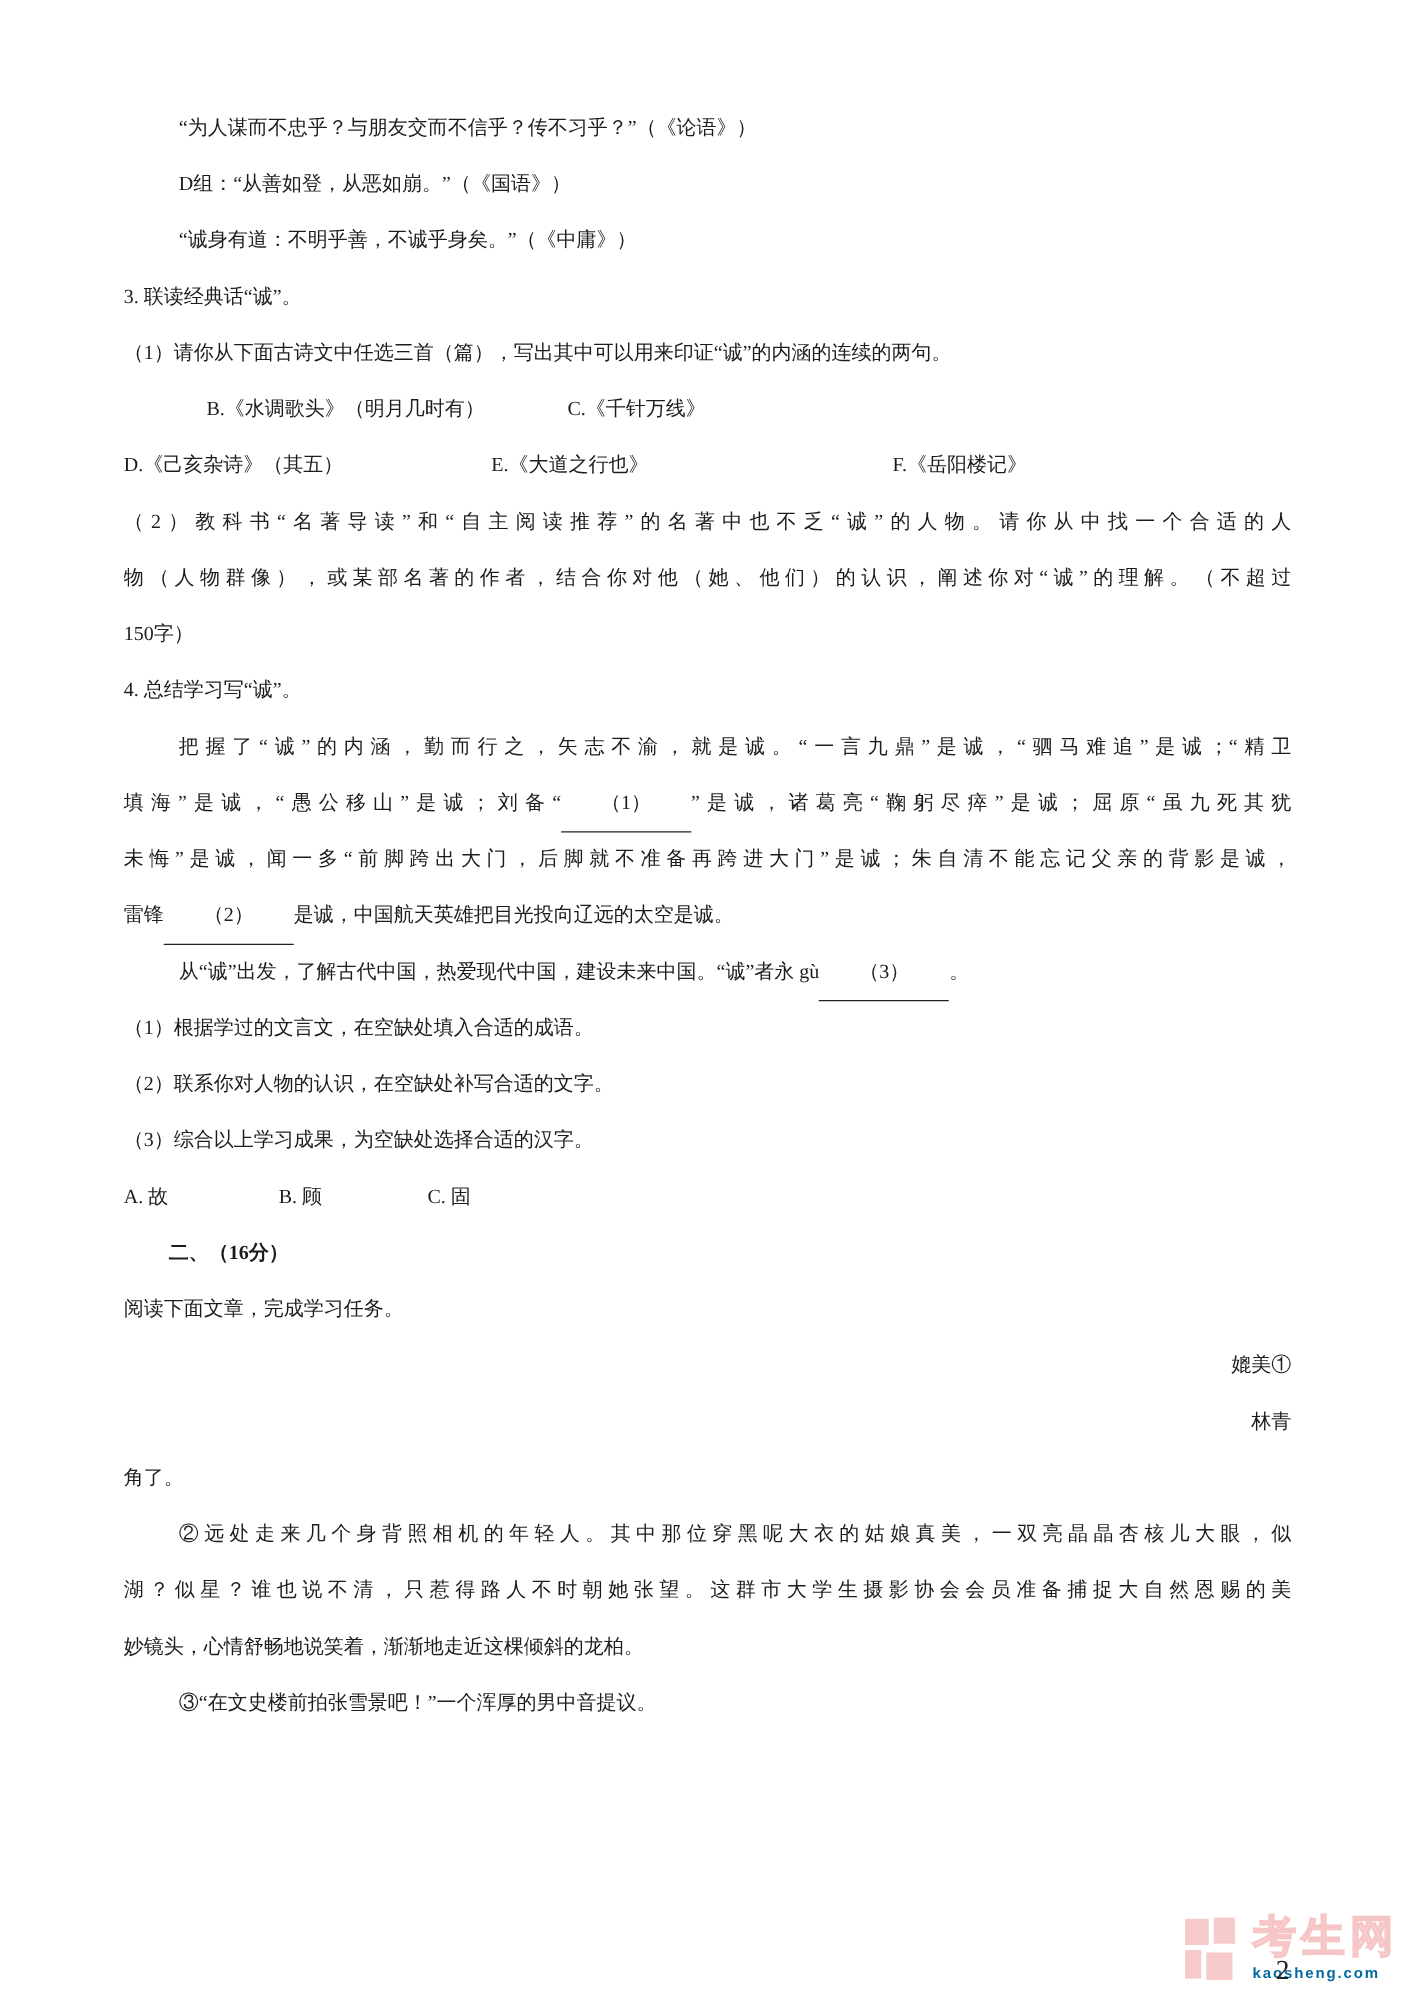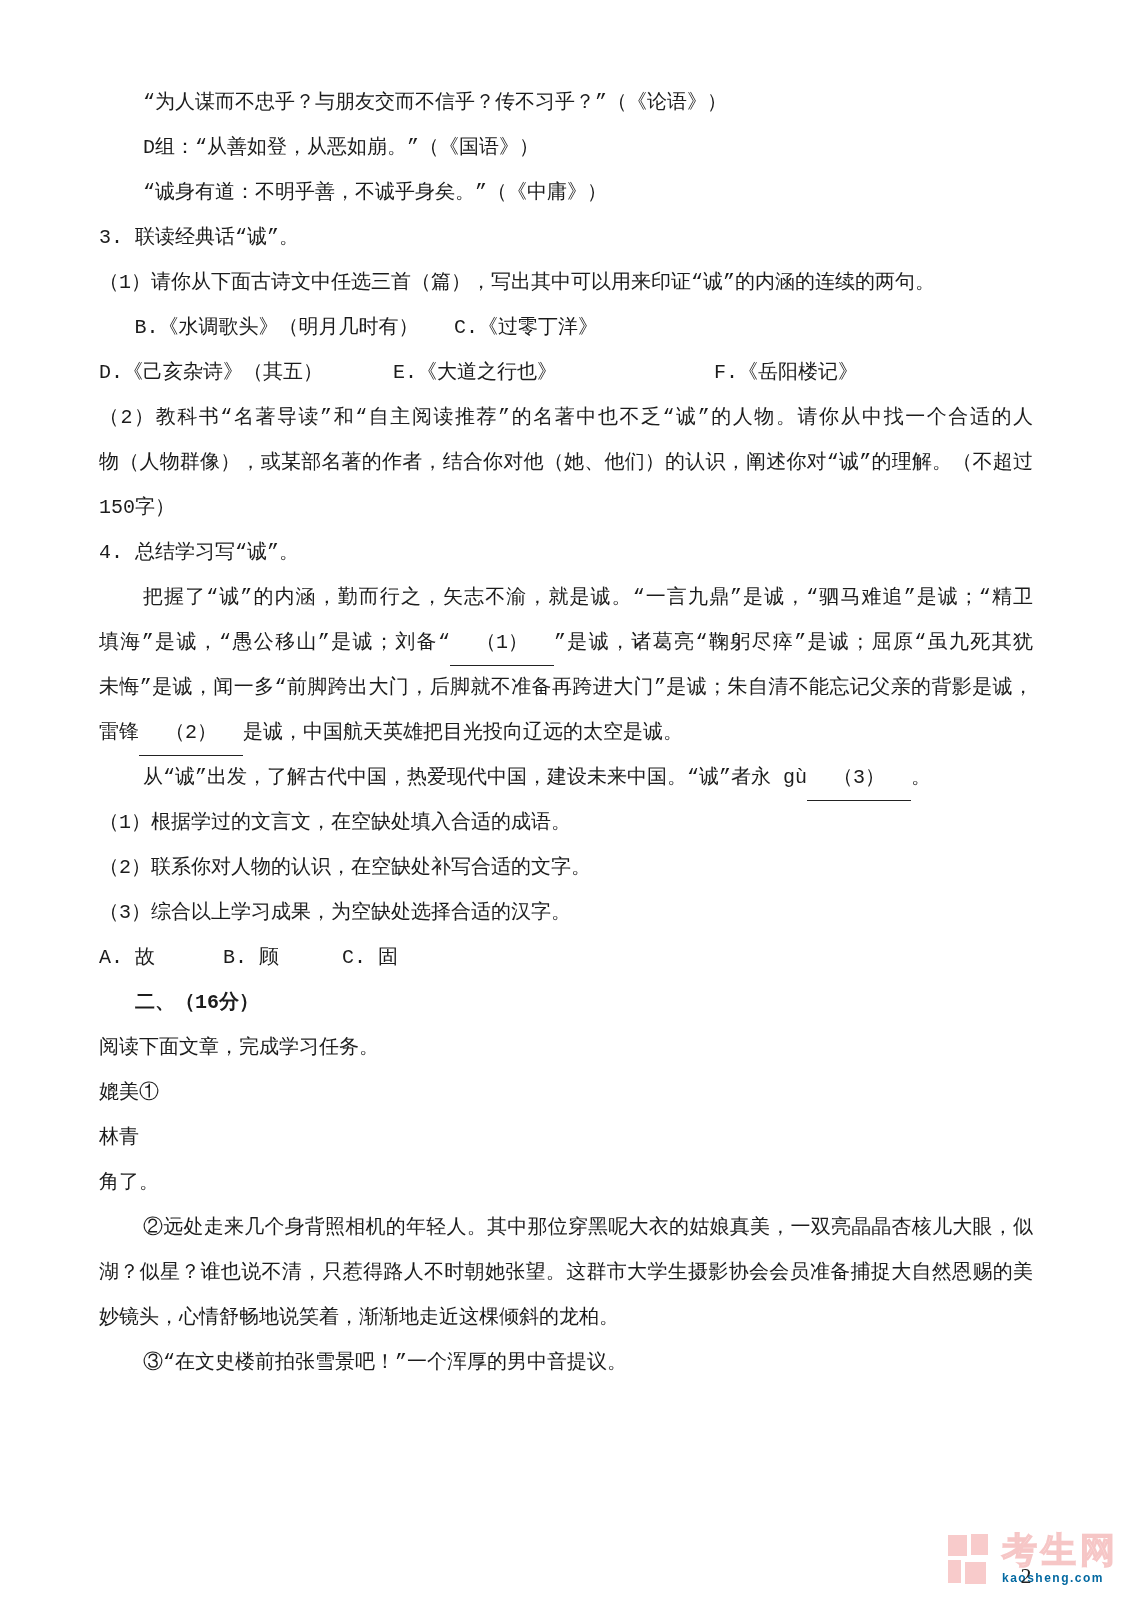--- a/index.html
+++ b/index.html
@@ -5,24 +5,24 @@
   html,body { margin:0; padding:0; background:#ffffff; }
   .page {
     position:relative;
     width:1131px; height:1600px;
     background:#ffffff;
     font-family:"Liberation Serif","DejaVu Serif",serif;
     color:#1c1c1c;
     overflow:hidden;
   }
   .content { position:absolute; left:99px; top:80px; width:934px; }
-  .ln { height:45px; line-height:45px; font-size:20px; white-space:normal;font-family:Liberation Mono, monospace; }
+  .ln { height:45px; line-height:45px; font-size:16px; white-space:normal; }
   .indent { text-indent:44px; }
   .fill { text-align:justify; text-align-last:justify; }
-  .center { text-align:left; }
+  .center { text-align:right; }
   .bold { font-weight:700;margin-left:36px; }
   .row { display:flex; }
   .row span { white-space:nowrap; }
   .cw-a { width:304px; } .cw-b { width:355px;text-align:center; }
   .cw-d { width:294px; } .cw-e { width:321px; }
   .cw-h1 { width:124px; } .cw-h2 { width:119px; }
   .blank {
     display:inline-block; width:104px;
     border-bottom:1.5px solid #222222;
     text-align:center; text-align-last:center;
@@ -64,21 +64,21 @@
 
     <div class="ln indent">“为人谋而不忠乎？与朋友交而不信乎？传不习乎？”（《论语》）</div>
     <div class="ln indent">D组：“从善如登，从恶如崩。”（《国语》）</div>
     <div class="ln indent">“诚身有道：不明乎善，不诚乎身矣。”（《中庸》）</div>
 
     <div class="ln">3. 联读经典话“诚”。</div>
     <div class="ln">（1）请你从下面古诗文中任选三首（篇），写出其中可以用来印证“诚”的内涵的连续的两句。</div>
 
     <div class="ln row">
       <span class="cw-b">B.《水调歌头》（明月几时有）</span>
-      <span>C.《过零丁洋》</span>
+      <span>C.《千针万线》</span>
     </div>
     <div class="ln row">
       <span class="cw-d">D.《己亥杂诗》（其五）</span>
       <span class="cw-e">E.《大道之行也》</span>
       <span>F.《岳阳楼记》</span>
     </div>
 
     <div class="ln fill">（2）教科书“名著导读”和“自主阅读推荐”的名著中也不乏“诚”的人物。请你从中找一个合适的人</div>
     <div class="ln fill">物（人物群像），或某部名著的作者，结合你对他（她、他们）的认识，阐述你对“诚”的理解。（不超过</div>
     <div class="ln">150字）</div>

